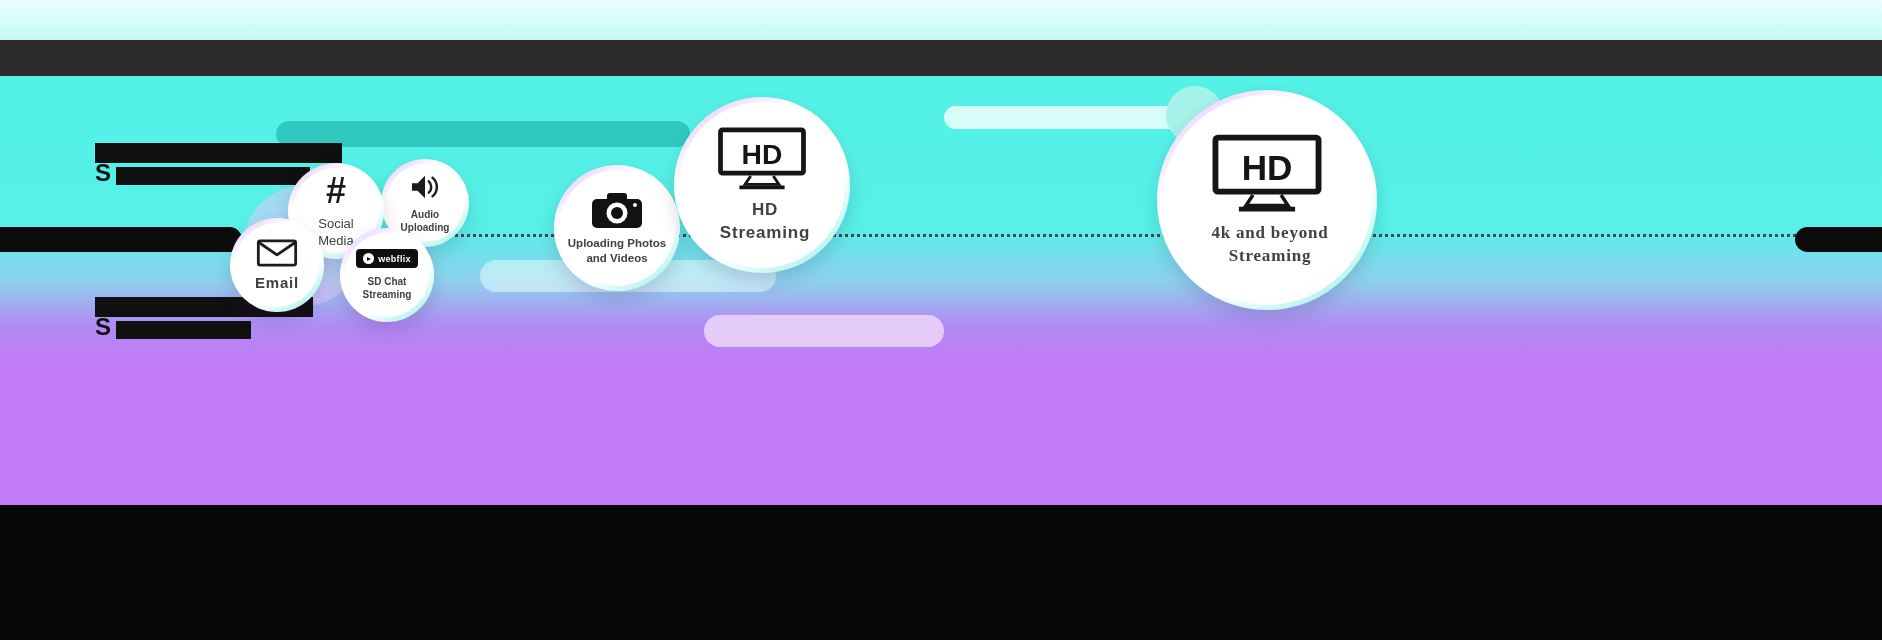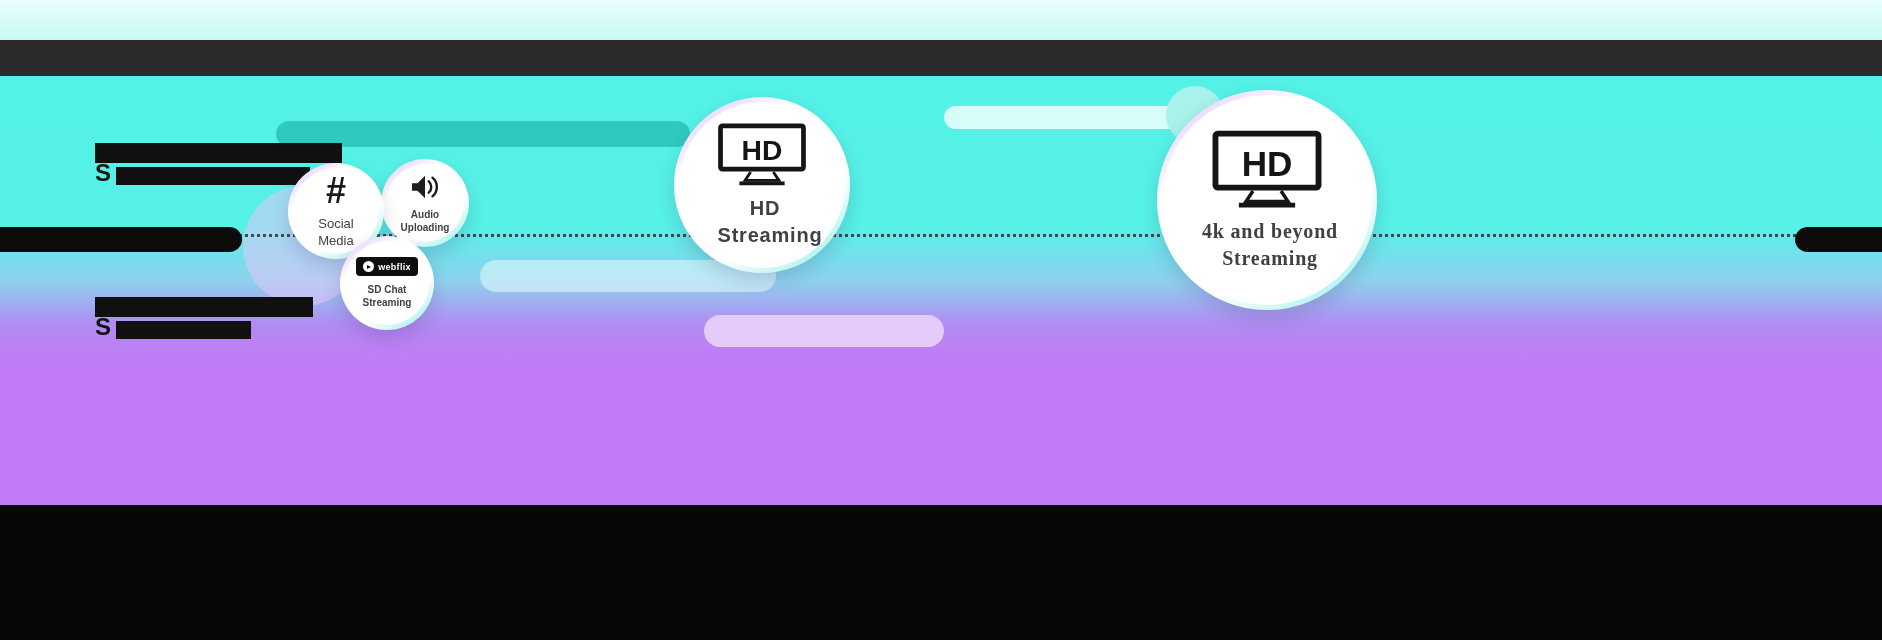--- a/index.html
+++ b/index.html
@@ -46,33 +46,33 @@
   .bubble { position:absolute; z-index:5; border-radius:50%;
     background:linear-gradient(145deg,#e0c0fa 0%,#ffffff 30%,#ffffff 65%,#8eeee6 100%);
     box-shadow:0 8px 18px rgba(60,20,90,0.16); }
   .bubble-inner { position:absolute; inset:5px; border-radius:50%;
     background:radial-gradient(circle at 38% 30%, #ffffff 72%, #f3ecfc 100%);
     display:flex; flex-direction:column; align-items:center; justify-content:center;
     text-align:center; gap:7px; }
   .b-email  { left:230px; top:218px; width:94px;  height:94px;  z-index:7; }
   .b-social { left:288px; top:163px; width:96px;  height:96px;  z-index:6; }
   .b-audio  { left:381px; top:159px; width:88px;  height:88px;  z-index:5; }
-  .b-sd     { left:340px; top:236px; width:94px;  height:94px;  z-index:8; }
+  .b-sd     { left:340px; top:228px; width:94px;  height:94px;  z-index:8; }
   .b-upload { left:554px; top:165px; width:126px; height:126px; z-index:5; }
   .b-hd     { left:674px; top:97px;  width:176px; height:176px; z-index:6; }
   .b-video  { left:822px; top:137px; width:196px; height:196px; z-index:7; }
   .b-4k     { left:1157px; top:90px; width:220px; height:220px; z-index:6; }
 
   .lbl { color:#414144; }
   .lbl-md  { font-size:15px; font-weight:600; letter-spacing:.8px; }
   .lbl-sm  { font-size:13px; line-height:1.25; font-weight:500; width:64px; }
   .lbl-xs  { font-size:10px;  line-height:1.3; font-weight:700; width:72px; }
   .lbl-xs2 { font-size:10px;  line-height:1.3; font-weight:700; width:82px; }
   .lbl-usm { font-size:11.5px; line-height:1.3; font-weight:700; width:118px; }
-  .lbl-lg  { font-size:20px; line-height:1.35; font-weight:600; letter-spacing:.8px;margin-left:6px; }
+  .lbl-lg  { font-size:17px; line-height:1.35; font-weight:600; letter-spacing:.8px;margin-left:6px; }
   .w95  { width:95px; }
   .w160 { width:160px;font-family:Liberation Serif, serif; }
 
   .hash-glyph { font-size:36px; font-weight:800; color:#1b1b1d; line-height:1; }
 
   
   .webflix-badge { background:#0e0e10; border-radius:4px; padding:4px 7px;
     display:flex; align-items:center; gap:4px; }
   .wf-play { width:11px; height:11px; border-radius:50%; background:#ffffff;
     display:flex; align-items:center; justify-content:center; }
@@ -102,20 +102,29 @@
   <div class="endcap endcap-right"></div>
 
   <div class="redact-bar bar-a1"></div>
   <span class="letter-s letter-s-top">S</span>
   <div class="redact-bar bar-a2"></div>
 
   <div class="redact-bar bar-b1"></div>
   <span class="letter-s letter-s-bottom">S</span>
   <div class="redact-bar bar-b2"></div>
 
+  <div class="bubble b-email">
+    <div class="bubble-inner">
+      <svg width="42" height="28" viewBox="0 0 44 30">
+        <rect x="2" y="2" width="40" height="26" rx="2" fill="none" stroke="#1d1d1f" stroke-width="3"></rect>
+        <path d="M3 4 L22 17 L41 4" fill="none" stroke="#1d1d1f" stroke-width="3" stroke-linecap="round" stroke-linejoin="round"></path>
+      </svg>
+      <div class="lbl lbl-md">Email</div>
+    </div>
+  </div>
 
   <div class="bubble b-social">
     <div class="bubble-inner">
       <div class="hash-glyph">#</div>
       <div class="lbl lbl-sm">Social Media</div>
     </div>
   </div>
 
   <div class="bubble b-audio">
     <div class="bubble-inner">
@@ -133,20 +142,32 @@
       <div class="webflix-badge">
         <span class="wf-play">
             <span class="wf-tri"></span>
           </span>
         <span class="wf-text">webflix</span>
       </div>
       <div class="lbl lbl-xs2">SD Chat Streaming</div>
     </div>
   </div>
 
+  <div class="bubble b-upload">
+    <div class="bubble-inner">
+      <svg width="52" height="38" viewBox="0 0 52 38">
+        <rect x="16" y="2" width="20" height="10" rx="3" fill="#121214"></rect>
+        <rect x="1" y="8" width="50" height="29" rx="5" fill="#121214"></rect>
+        <circle cx="26" cy="22" r="10.5" fill="#ffffff"></circle>
+        <circle cx="26" cy="22" r="6" fill="#121214"></circle>
+        <circle cx="44" cy="14" r="2" fill="#ffffff"></circle>
+      </svg>
+      <div class="lbl lbl-usm">Uploading Photos and Videos</div>
+    </div>
+  </div>
 
   <div class="bubble b-hd">
     <div class="bubble-inner">
       <svg width="96" height="66" viewBox="0 0 100 70">
         <rect x="6" y="4" width="88" height="46" rx="2" fill="none" stroke="#151517" stroke-width="5"></rect>
         <text x="50" y="40" text-anchor="middle" font-size="30" font-weight="800" font-family="Liberation Sans, sans-serif" fill="#151517">HD</text>
         <path d="M38 53 L32 62 H68 L62 53" fill="none" stroke="#151517" stroke-width="3"></path>
         <line x1="26" y1="65" x2="74" y2="65" stroke="#151517" stroke-width="4"></line>
       </svg>
       <div class="lbl lbl-lg w95">HD Streaming</div>

